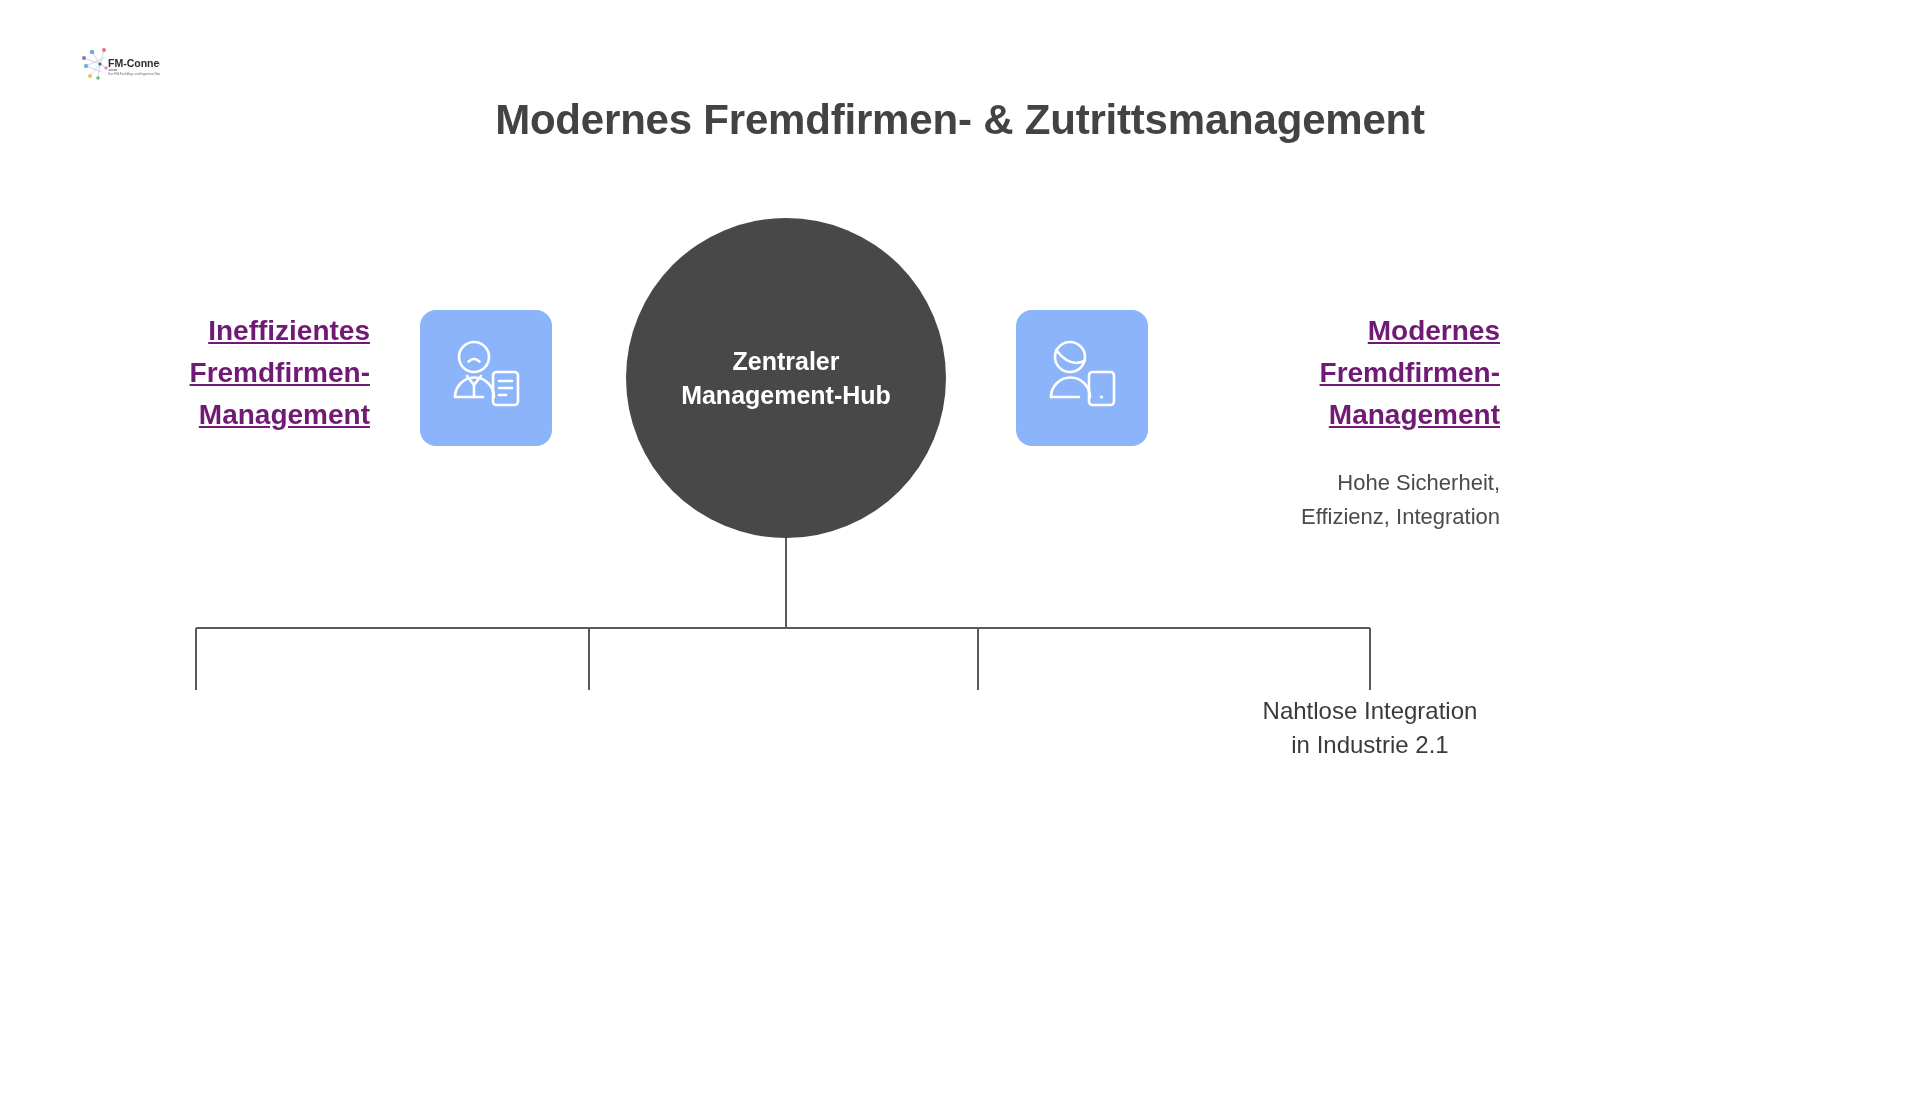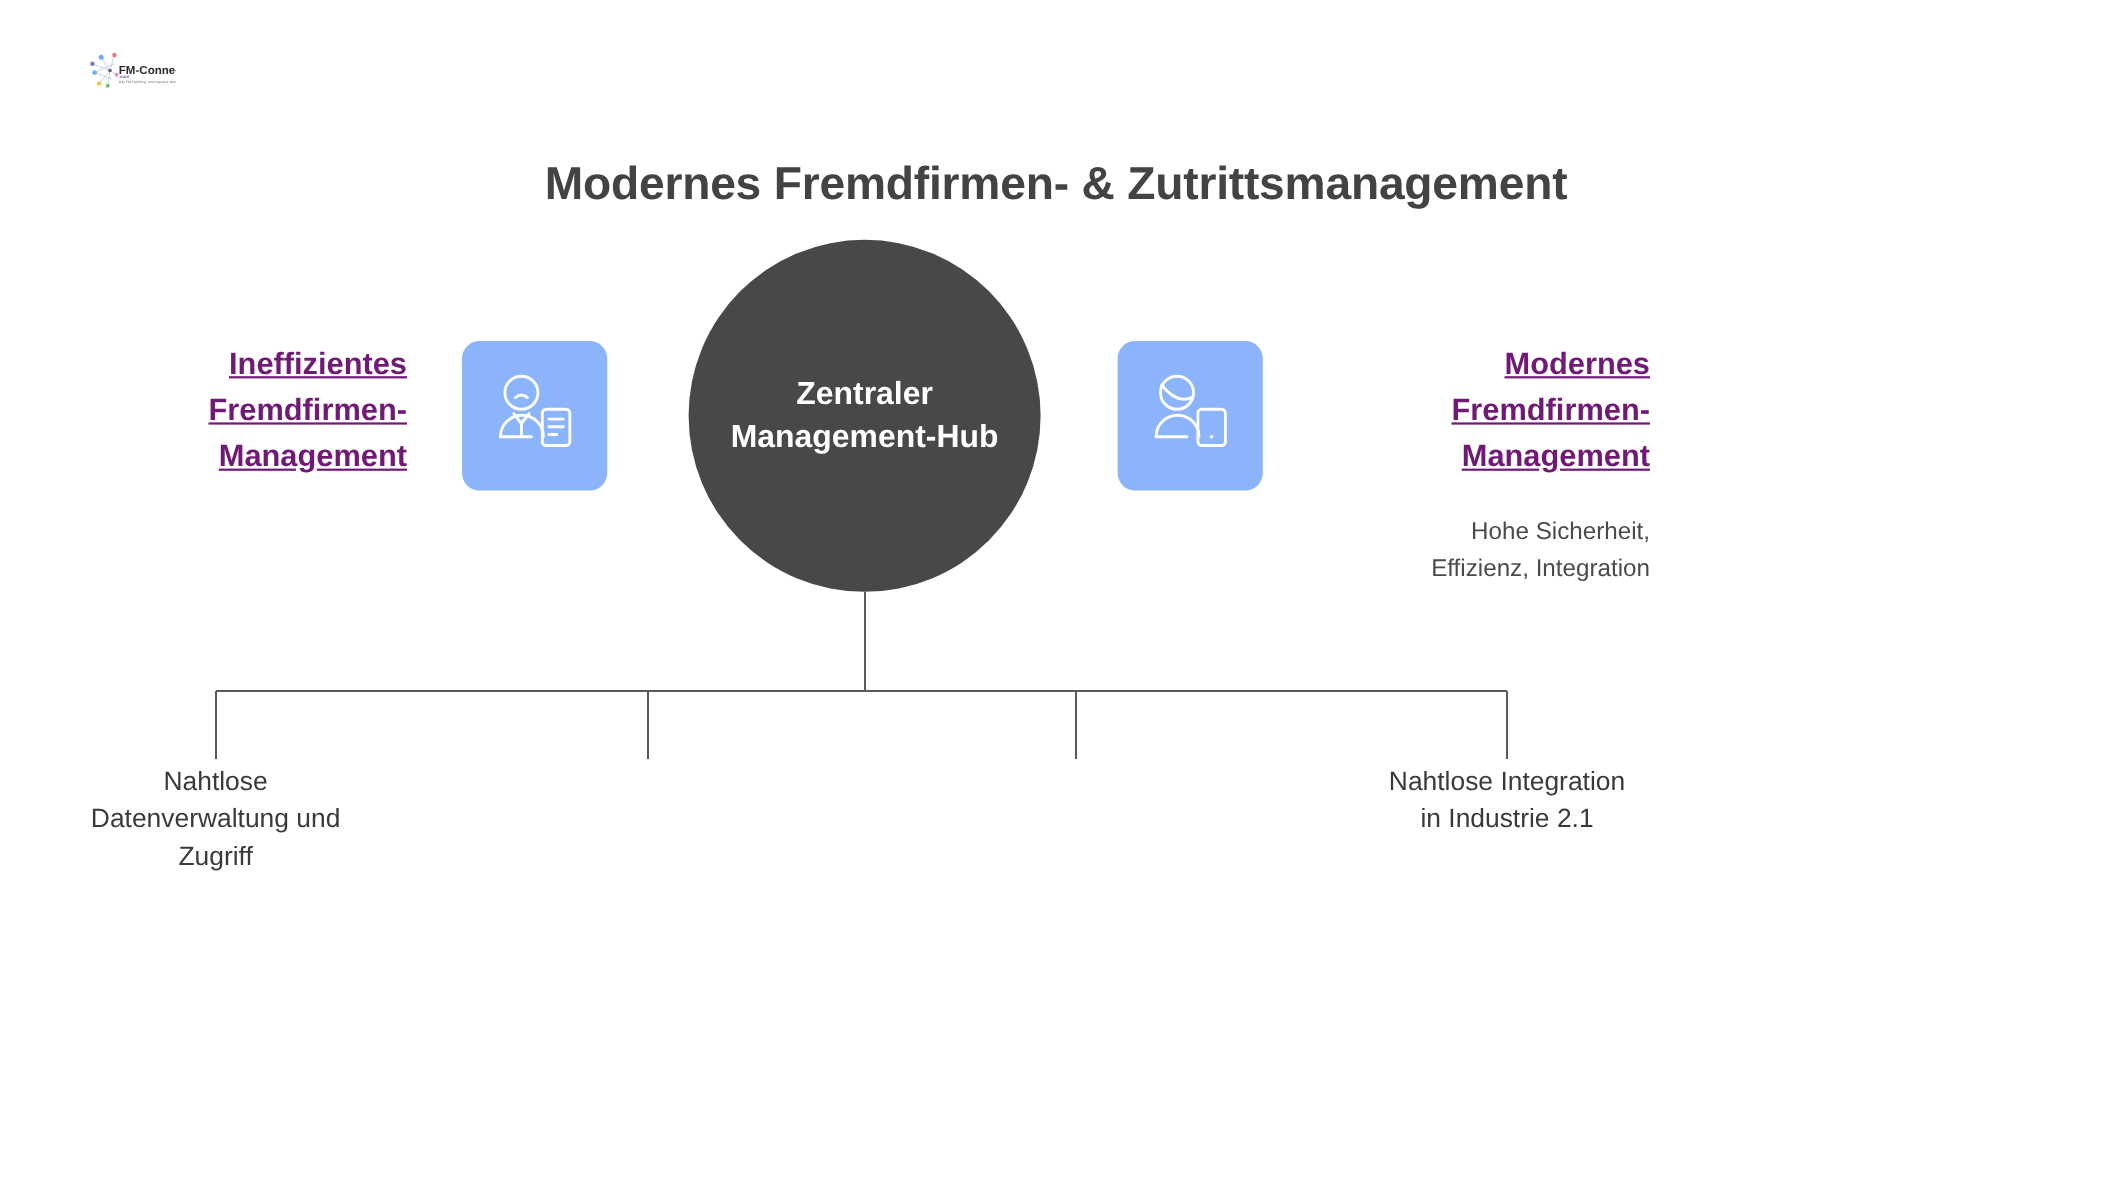--- a/index.html
+++ b/index.html
@@ -20,34 +20,33 @@
 
   
   .page-title{
     position:absolute;left:0;right:0;top:96px;
     text-align:center;
     font-size:42px;
     font-weight:bold;
     color:#434343;
     letter-spacing:-0.2px;
     white-space:nowrap;
-    margin-top:47px;
   }
 
   
   .hub{
     position:absolute;
     left:626px;top:218px;width:320px;height:320px;
     border-radius:50%;
     background:#484848;
     display:flex;align-items:center;justify-content:center;
   }
   .hub-label{
     color:#ffffff;
-    font-size:29px;
+    font-size:25px;
     font-weight:bold;
     line-height:1.36;
     text-align:center;
     white-space:pre-line;
   }
 
   
   .icon-tile{
     position:absolute;
     width:132px;height:136px;
@@ -192,19 +191,16 @@
   </div>
 
   <div class="side right">
     <h3>Modernes
 Fremdfirmen-
 Management</h3>
     <p>Hohe Sicherheit,
 Effizienz, Integration</p>
   </div>
 
-  <div class="branch b0">Nahtlose
-Datenverwaltung und
-Zugriff</div>
   <div class="branch b3">Nahtlose Integration
 in Industrie 2.1</div>
 
 </div>
 
 </body></html>

